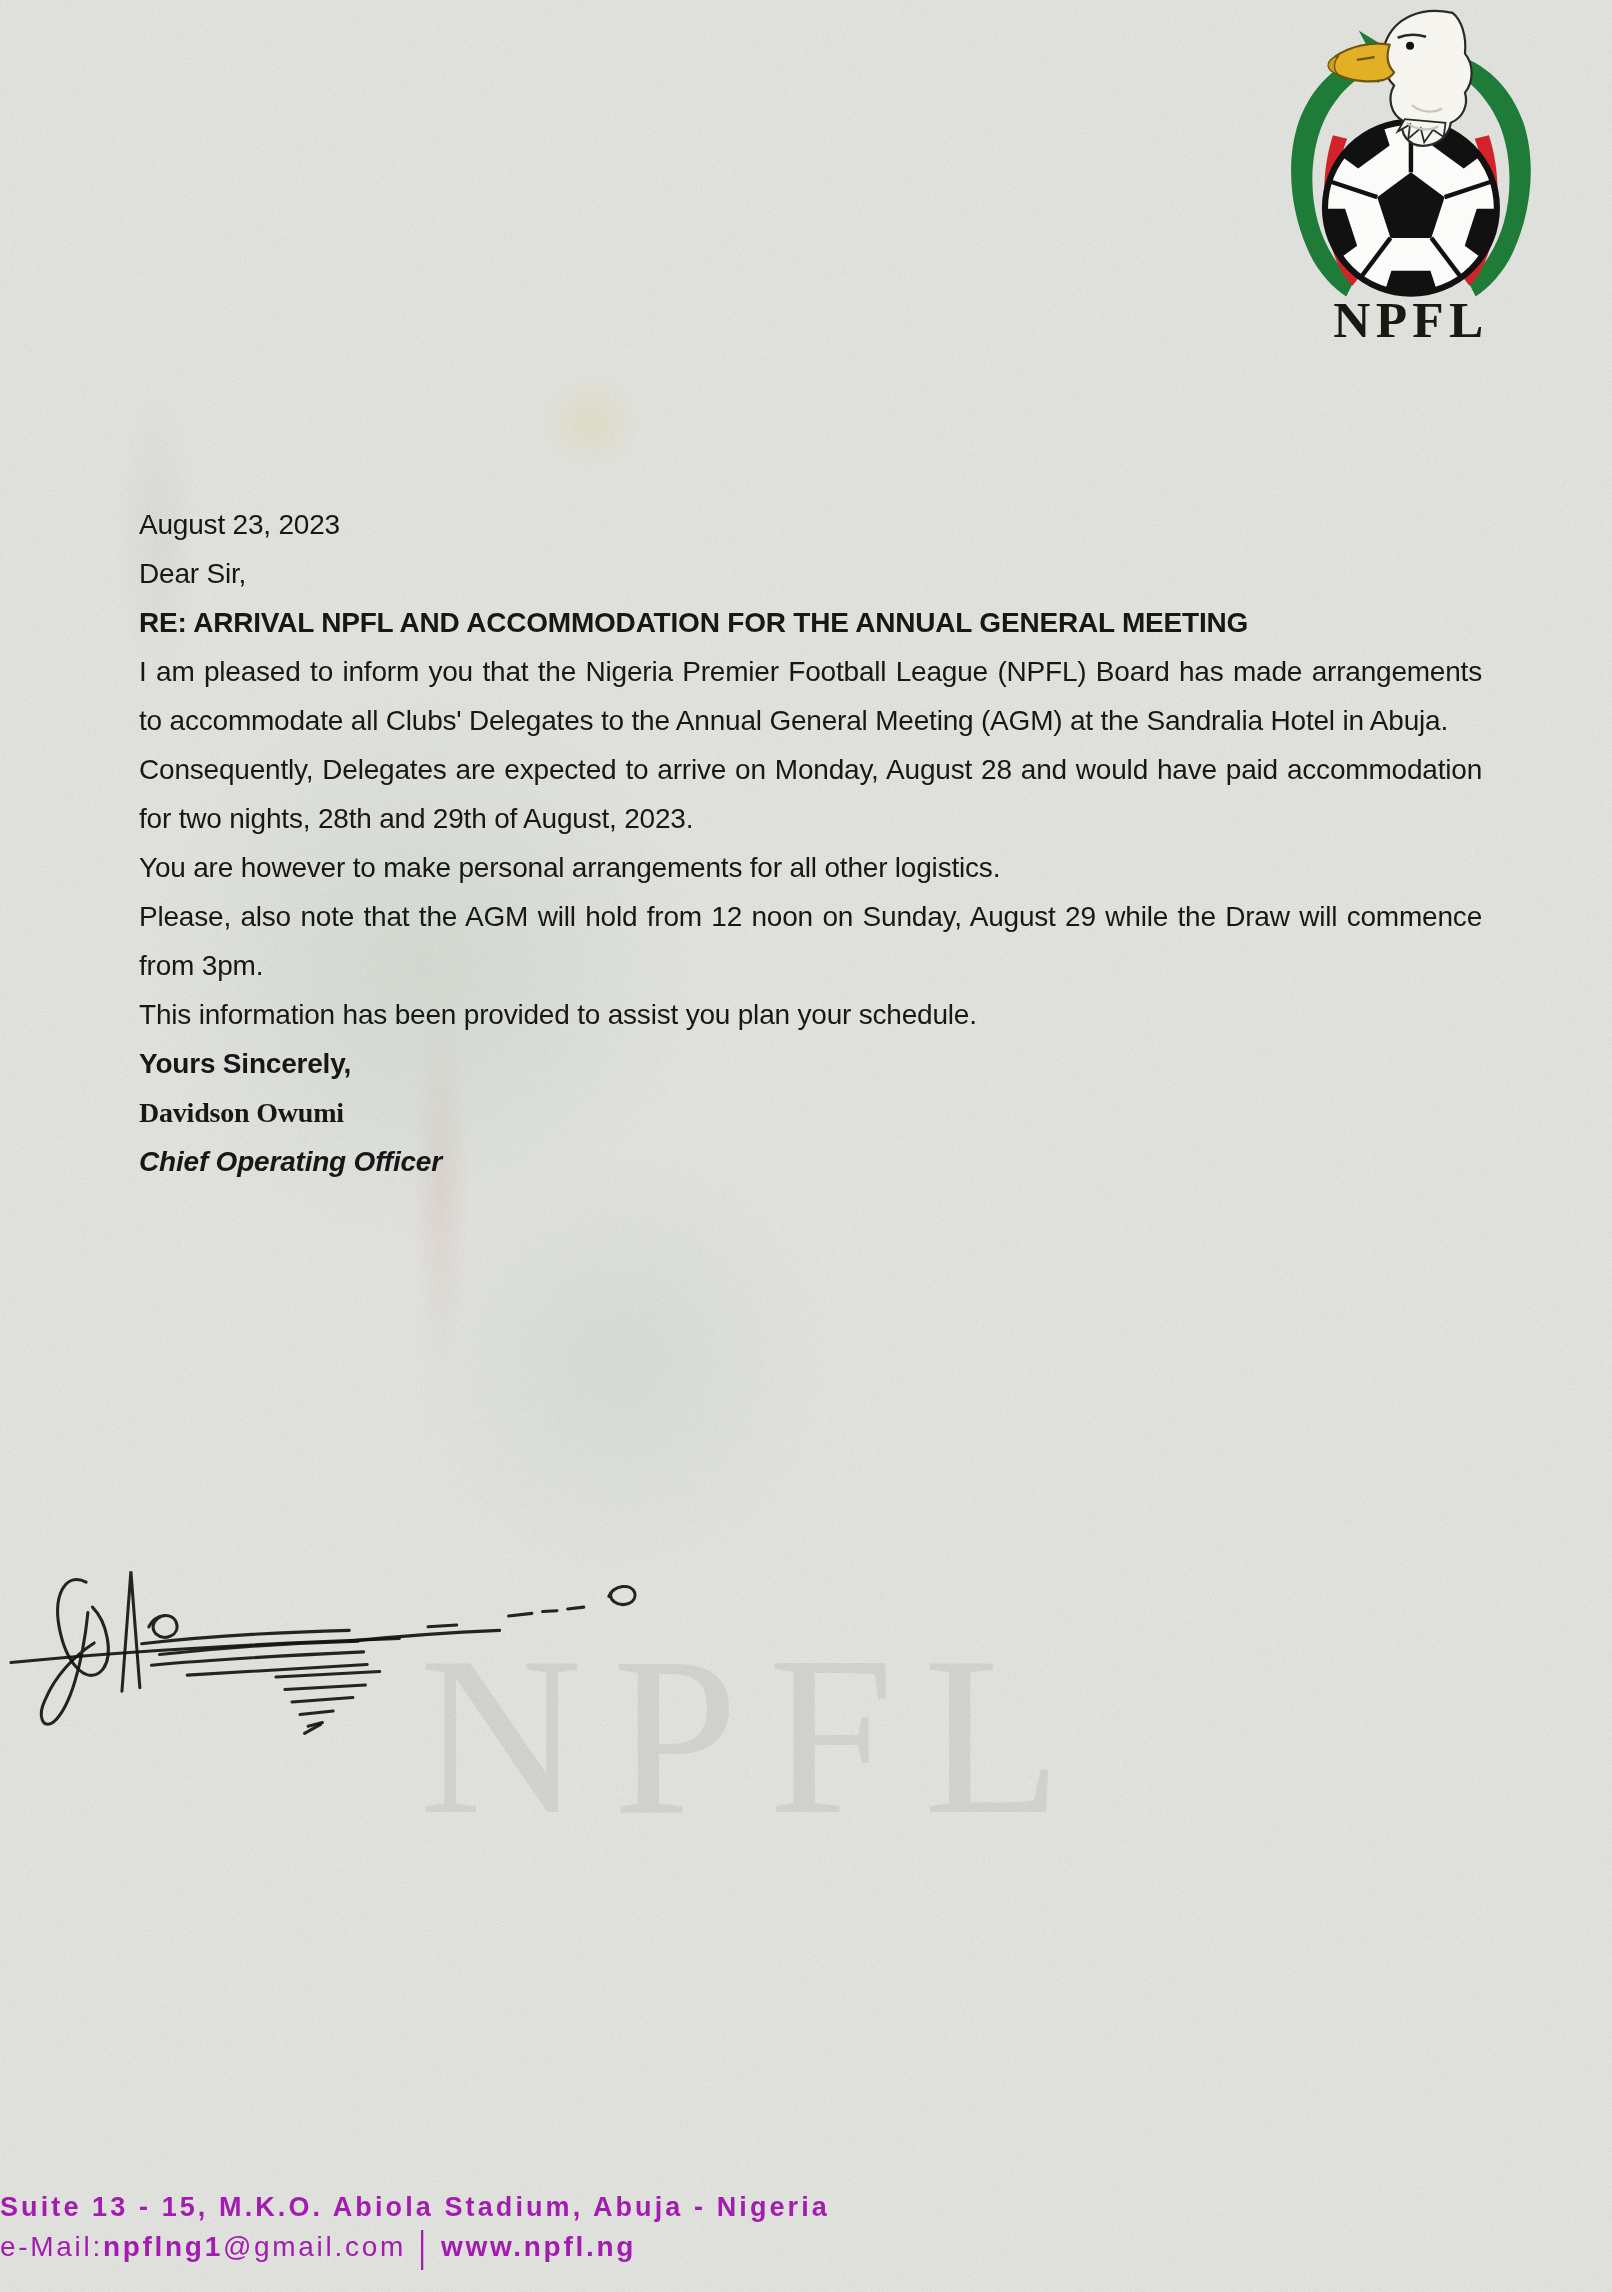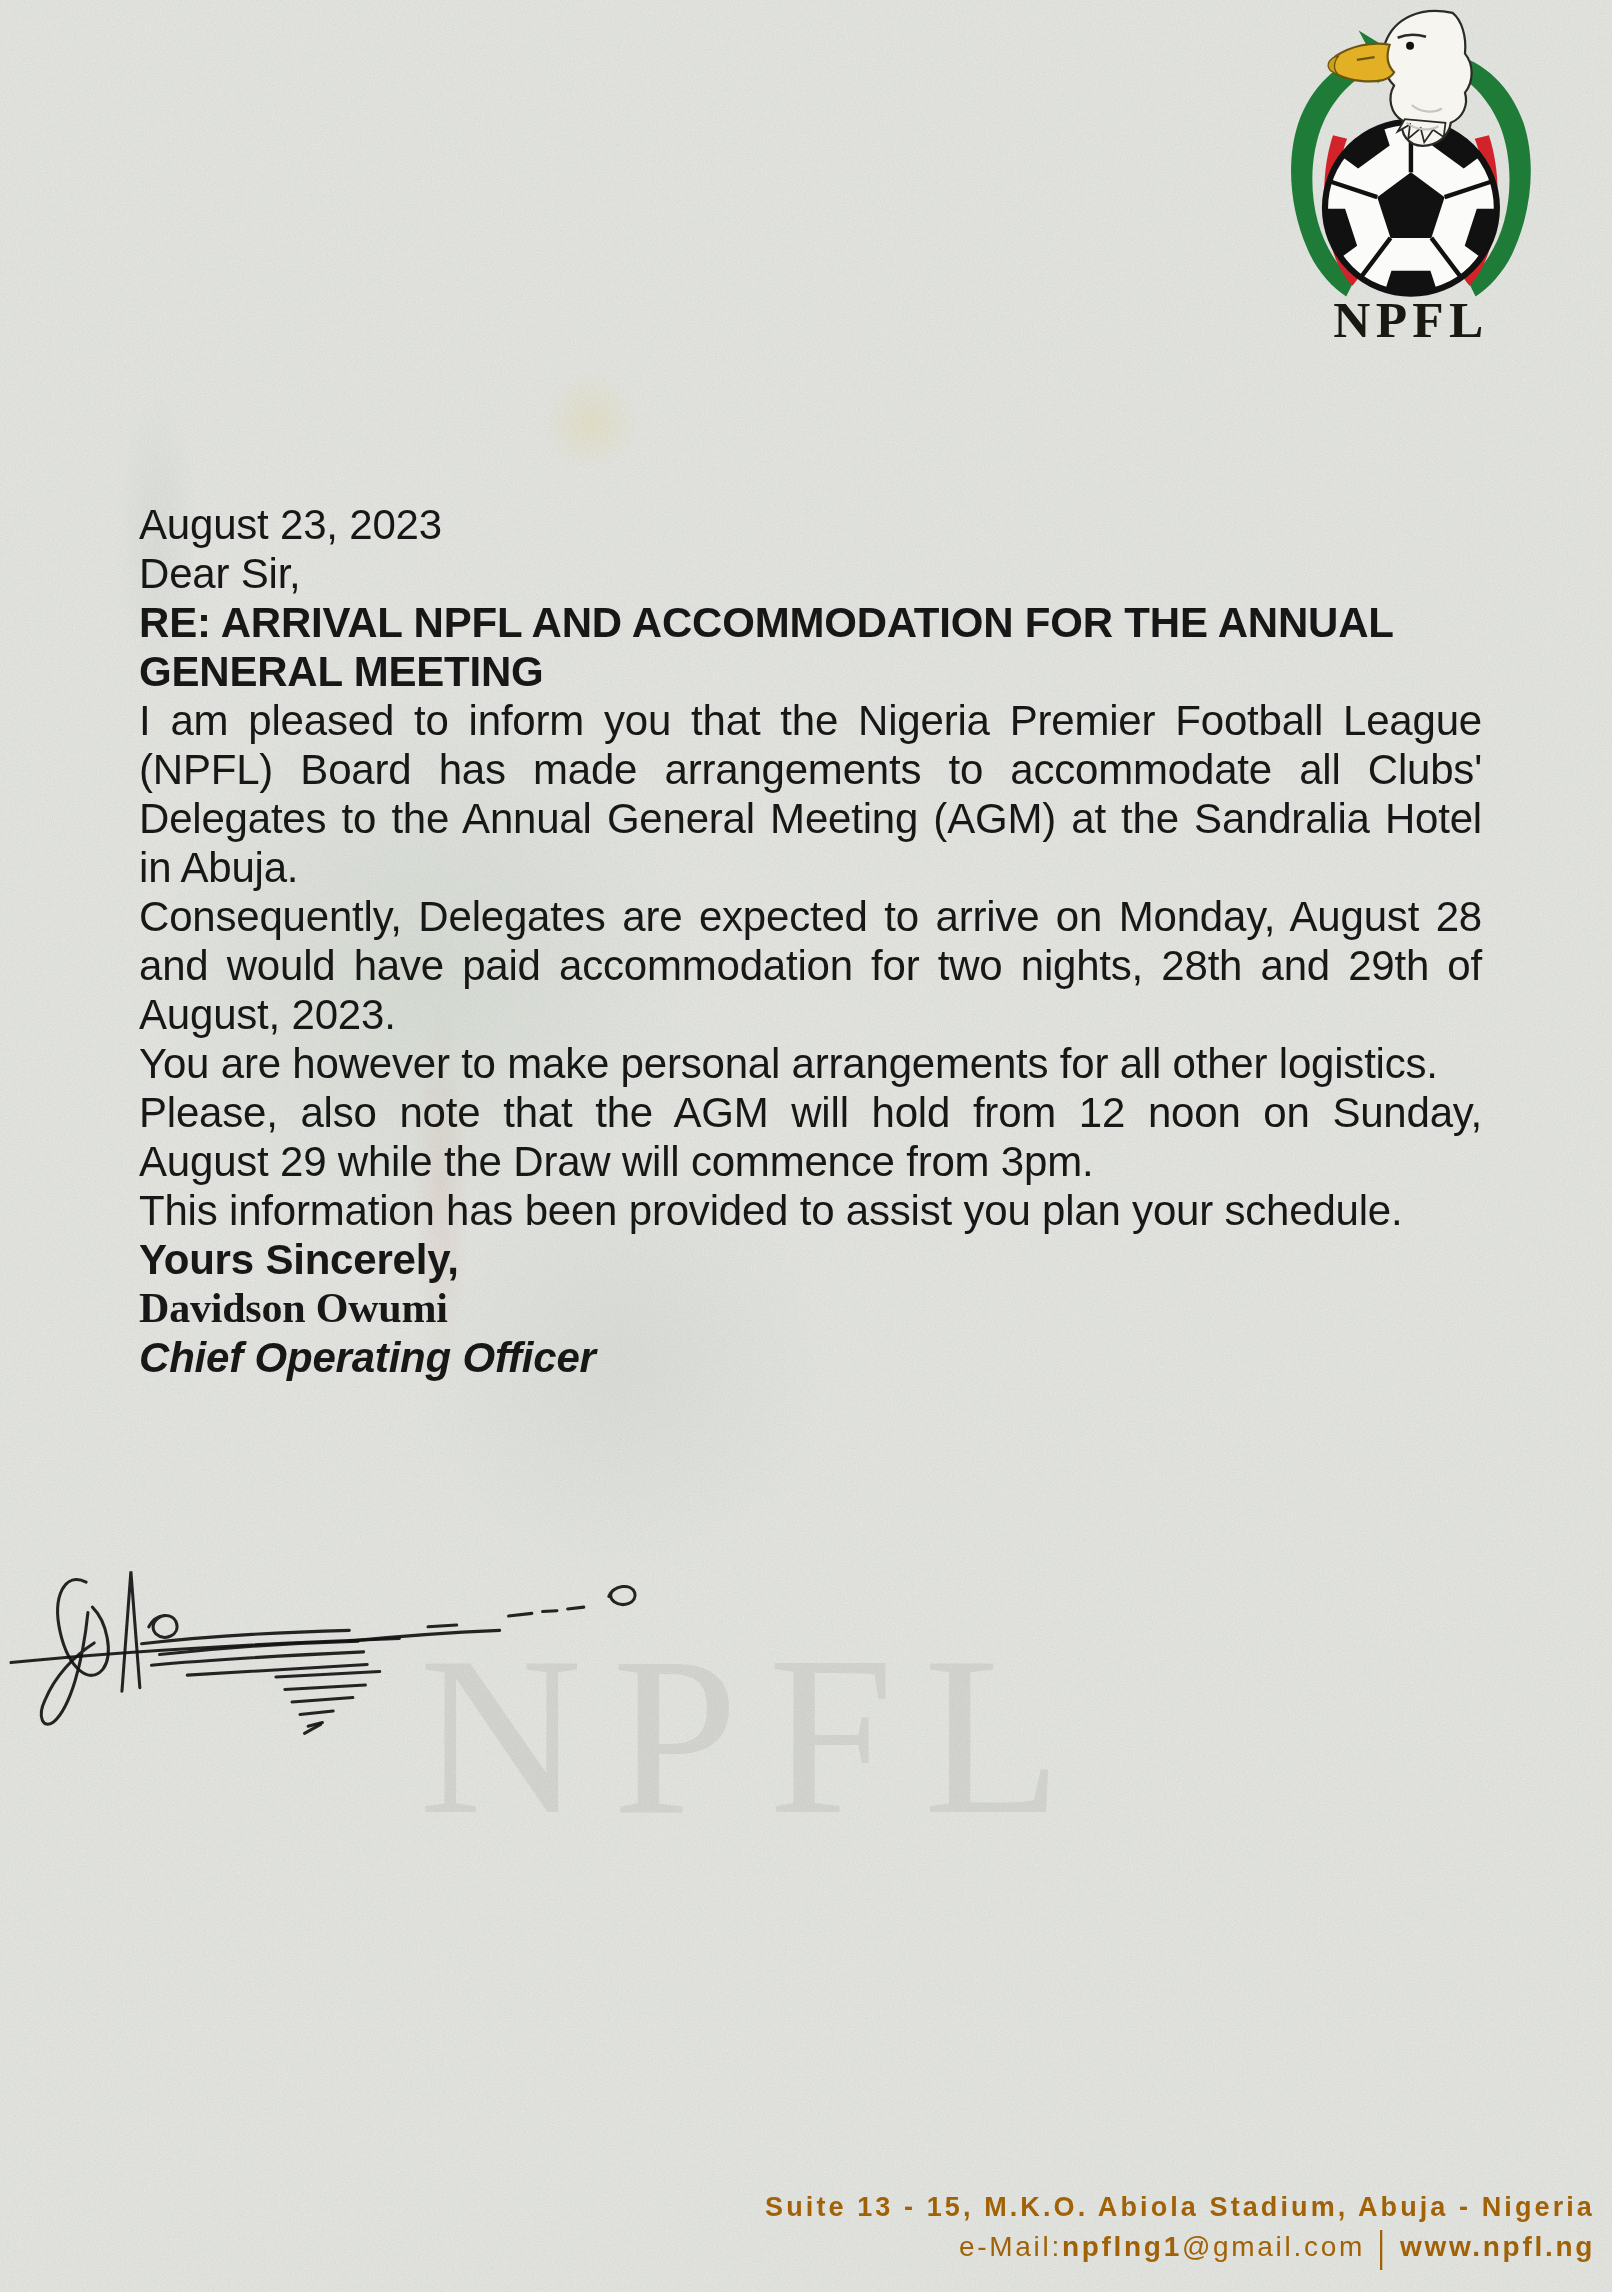--- a/index.html
+++ b/index.html
@@ -21,31 +21,31 @@
       radial-gradient(ellipse 54px 197px at 157px 537px, rgba(140,152,142,0.10), rgba(140,152,142,0) 75%);
   }
   .watermark {
     position:absolute; left:419px; top:1623px;
     font-family:"Liberation Serif","DejaVu Serif",serif;
     font-size:226px; letter-spacing:30px; font-weight:400;
     color:rgba(55,58,52,0.085); white-space:nowrap; line-height:1;
   }
   .logo { position:absolute; top:5.4px; right:47px; width:319px; height:356px; }
   .content { position:absolute; left:139px; top:500px; width:1343px; }
-  .content p { margin:0; font-size:42px; line-height:49px; letter-spacing:-0.2px; }
+  .content p { margin:0; font-size:28px; line-height:49px; letter-spacing:-0.2px; }
   .date { margin-bottom:116px; }
   .addr-line { margin-bottom:27px; }
   .bold { font-weight:700; }
   .para { margin-bottom:30px; text-align:justify; }
   .closing { margin-bottom:0;font-weight:bold; }
   .signer-name { margin-top:100px; font-weight:700;font-family:Liberation Serif, serif; }
   .signer-title { margin-top:7.2px; font-weight:700; font-style:italic; }
   .signature { position:absolute; left:7.2px; top:1557px; width:672px; height:179px; }
   .signature path { fill:none; stroke:#121212; stroke-width:3.4; stroke-linecap:round; opacity:0.92; }
-  .footer { position:absolute; left:0; right:18px; top:2192px; text-align:right; color:#a16207; }
+  .footer { position:absolute; left:0; right:18px; top:2192px; text-align:left; color:#a21caf; }
   .footer-line1 { font-size:27px; font-weight:700; letter-spacing:3.1px; }
   .footer-line2 { font-size:28px; font-weight:400; letter-spacing:2.7px; margin-top:8px; }
   .fb { font-weight:700; }
   .fsep { font-weight:400; display:inline-block; transform:scaleY(1.5); margin:0 12.5px; }
   .lw { fill:#1e7c38; } .lr { fill:#d2232a; }
 </style>
 </head>
 <body>
 
 <div class="page">

